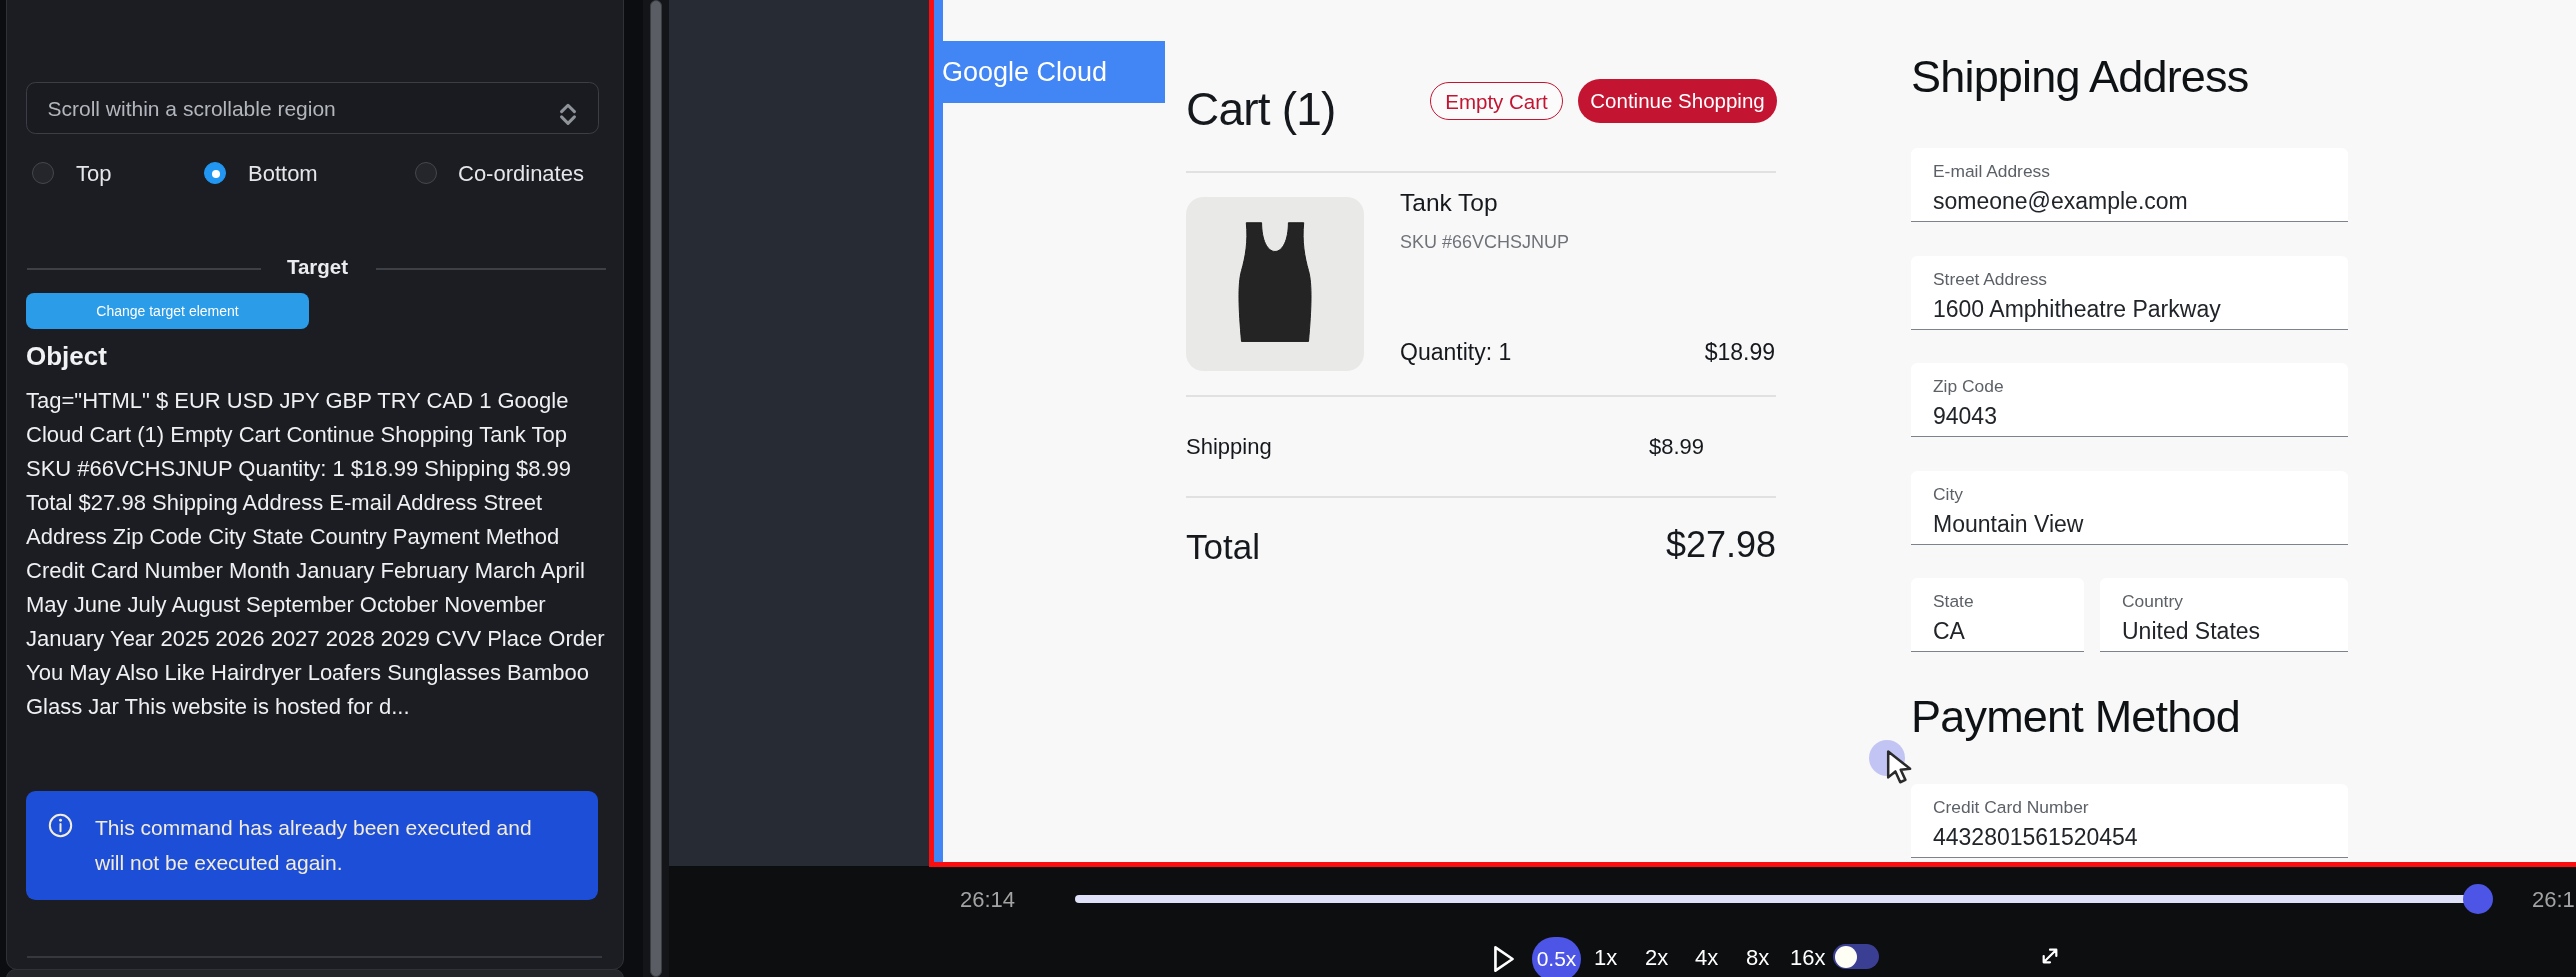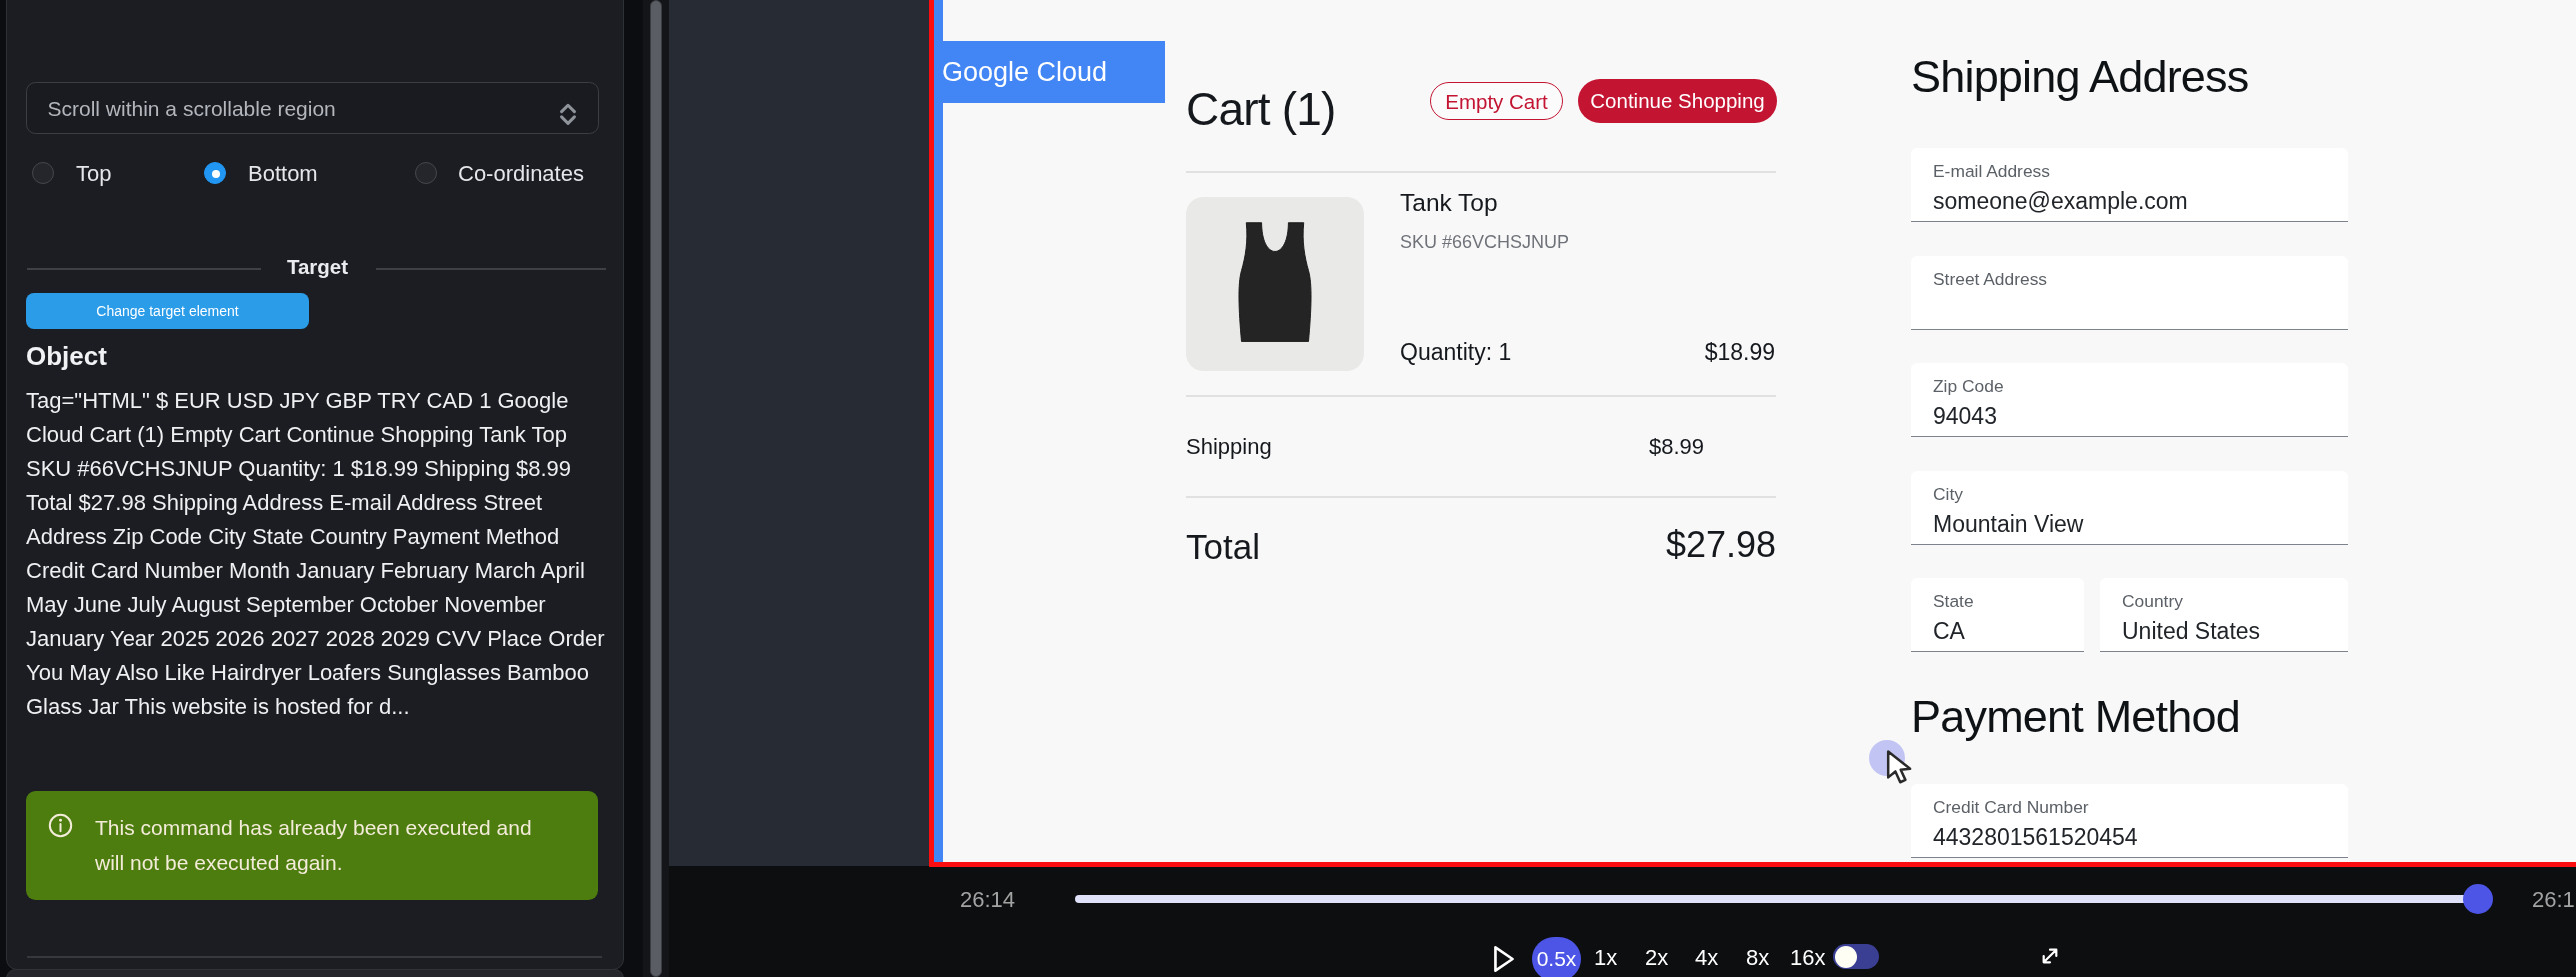--- a/index.html
+++ b/index.html
@@ -21,21 +21,21 @@
                   border-radius:50%;background:#fff;}
   .radio-label{font-size:22px;color:#e4e6e9;line-height:24px;}
   .tline{height:1.6px;background:#3d4046;top:268px;}
   .ttext{top:255px;left:268px;width:99px;text-align:center;font-size:20.5px;
          font-weight:bold;color:#e9ebee;}
   .target-btn{left:26px;top:293px;width:283px;height:36px;background:#2b9ce8;
               border-radius:8px;color:#fff;font-size:14px;text-align:center;
               line-height:36px;}
   .obj-h{left:26px;top:341px;font-size:26px;font-weight:bold;color:#f1f2f4;}
   .obj-p{left:26px;top:384px;width:582px;font-size:22px;line-height:34px;color:#eef0f2;}
-  .notice{left:26px;top:791px;width:572px;height:109px;background:#4d7c0f;
+  .notice{left:26px;top:791px;width:572px;height:109px;background:#1d4ed8;
           border-radius:9.5px;box-sizing:border-box;}
   .notice-ic{position:absolute;left:21px;top:20.5px;}
   .notice-tx{position:absolute;left:69px;top:19px;width:466px;font-size:21px;
              line-height:35px;color:#f3ecd9;}
   .side-div{left:27px;top:956px;width:575px;height:1.6px;background:#35383e;}
   .side-bstrip{left:6.3px;top:969px;width:616px;height:9.5px;background:#24262b;
                border:0.8px solid #2e3136;border-radius:9.5px 9.5px 0 0;}
 
   
   .sb-strip{left:643px;top:0;width:26px;height:977px;background:#141519;}
@@ -188,20 +188,21 @@
 
   <div class="abs h2" style="left:1911px;top:51px;">Shipping Address</div>
 
   <div class="abs field f-std" style="top:148px;">
     <span class="flabel">E-mail Address</span>
     <span class="fvalue">someone@example.com</span>
   </div>
 
   <div class="abs field f-std" style="top:256px;">
     <span class="flabel">Street Address</span>
+    <span class="fvalue">1600 Amphitheatre Parkway</span>
   </div>
 
   <div class="abs field f-std" style="top:363px;">
     <span class="flabel">Zip Code</span>
     <span class="fvalue">94043</span>
   </div>
 
   <div class="abs field f-std" style="top:471px;">
     <span class="flabel">City</span>
     <span class="fvalue">Mountain View</span>

